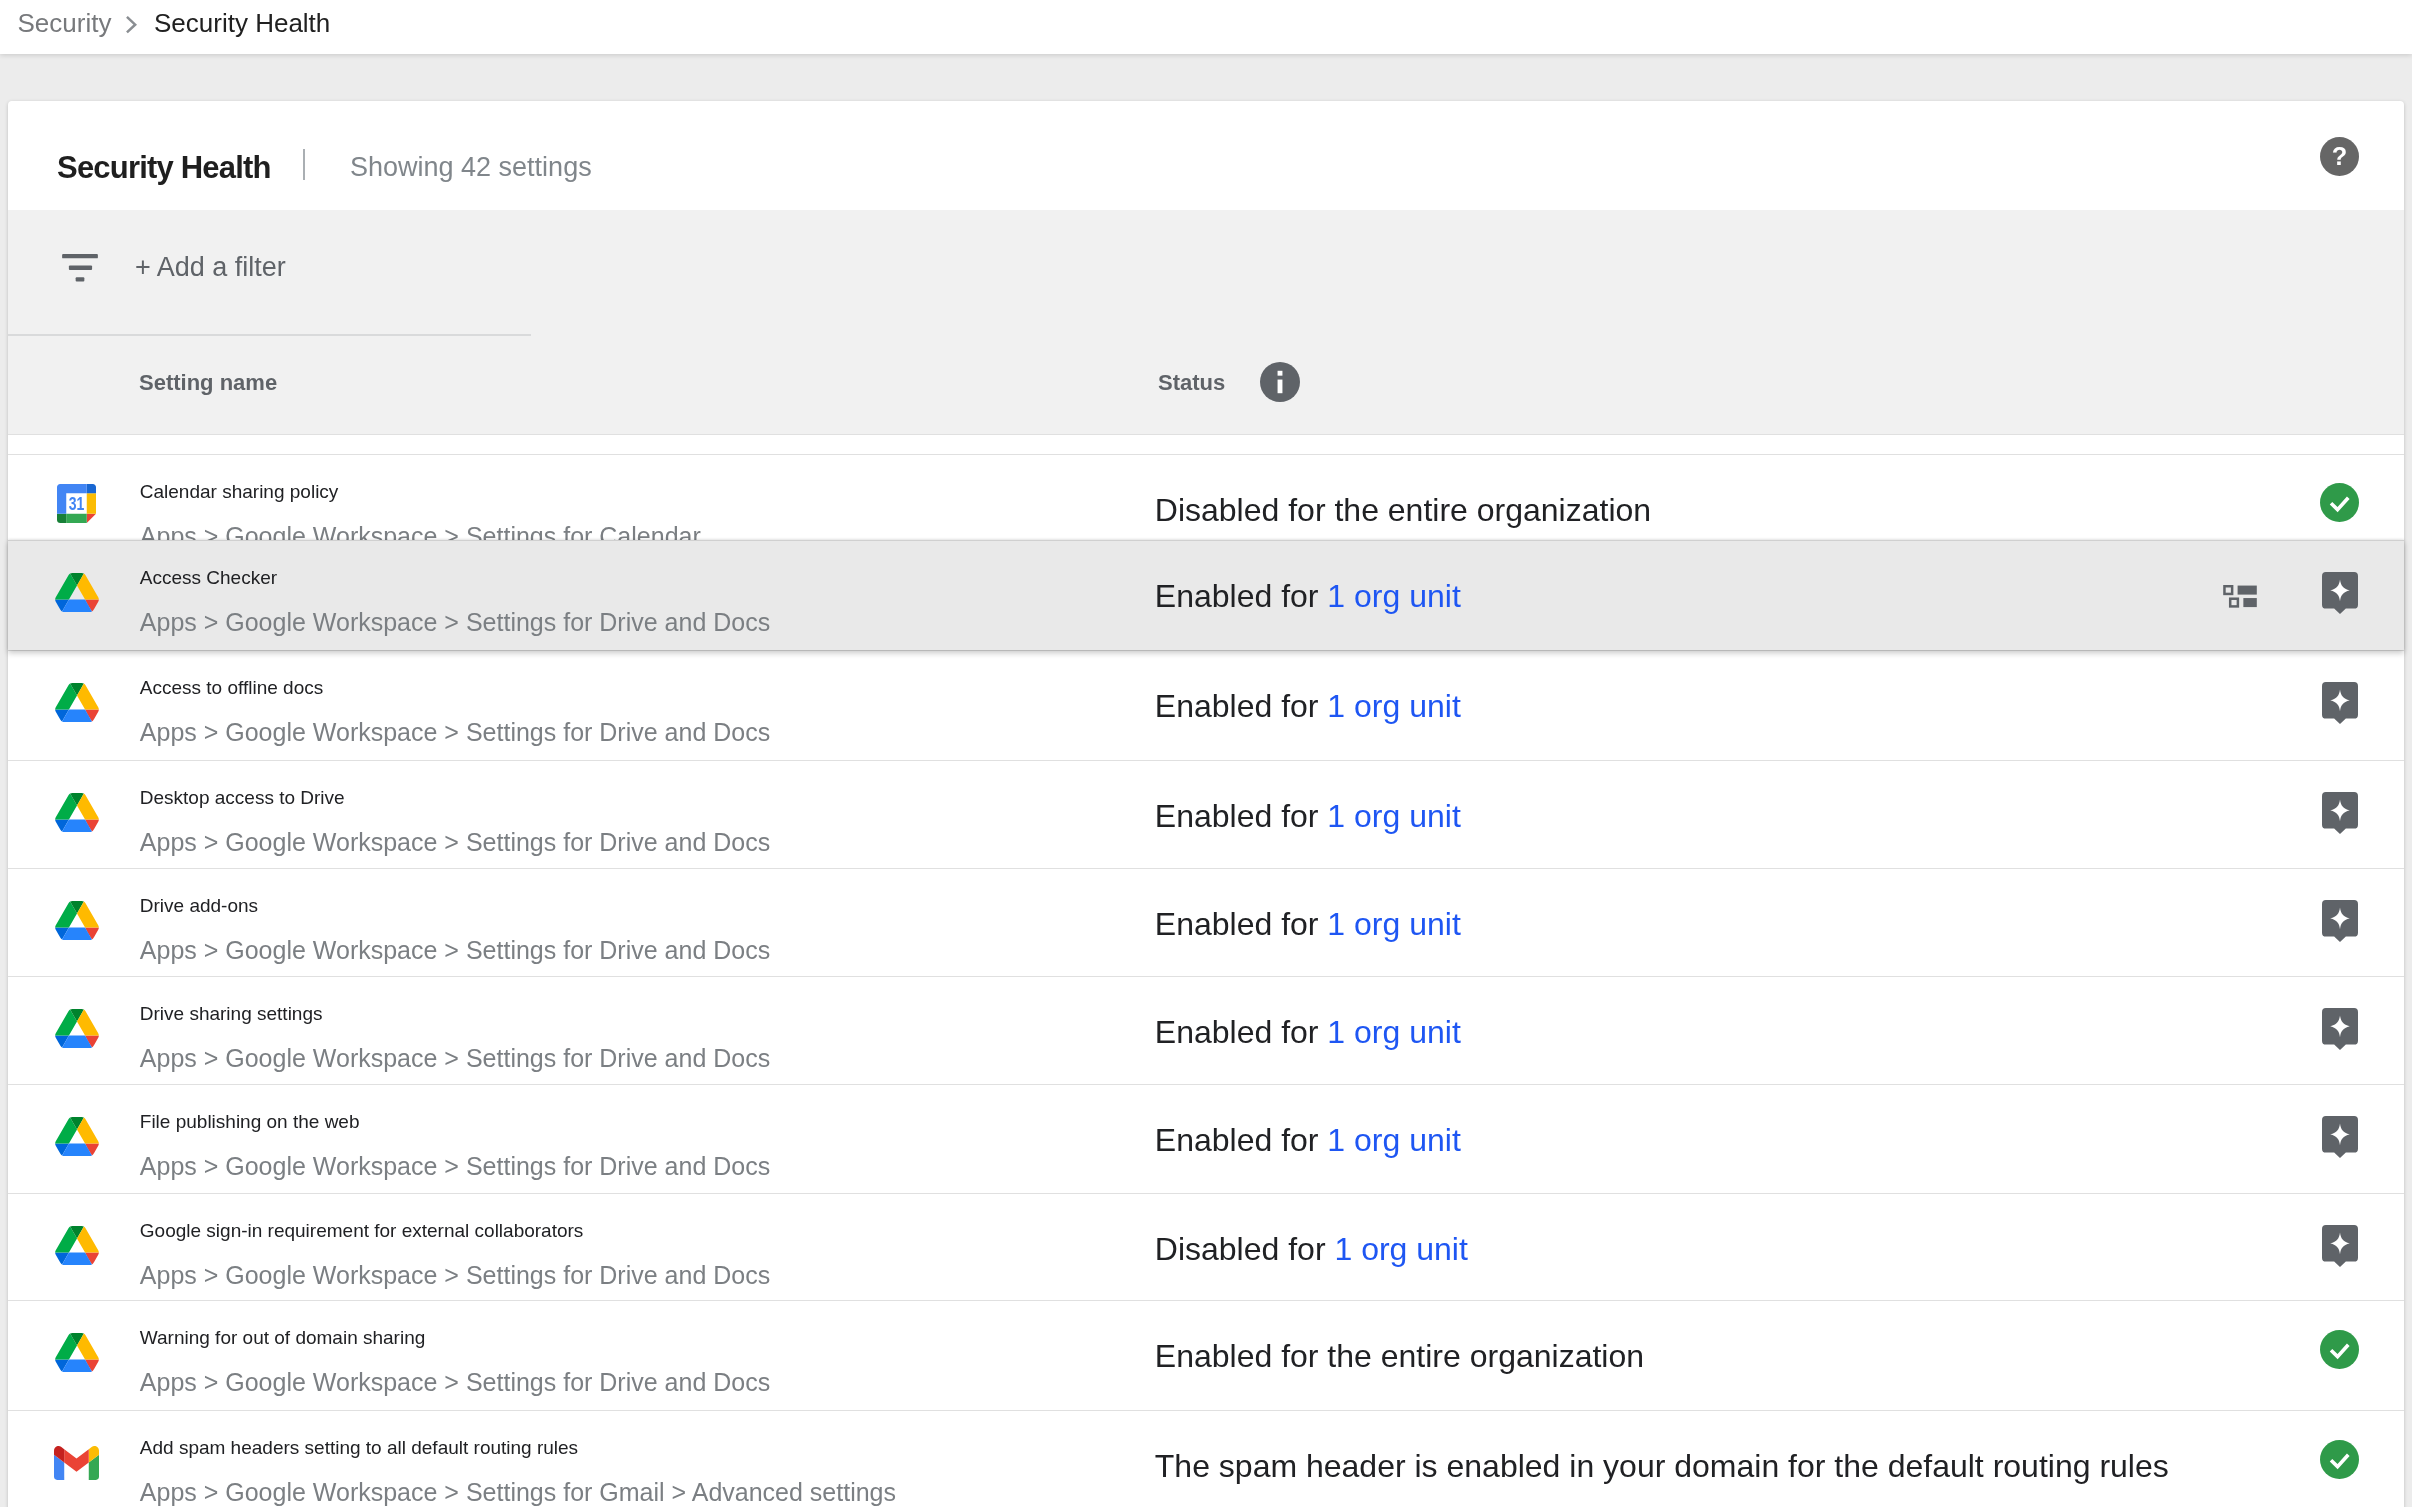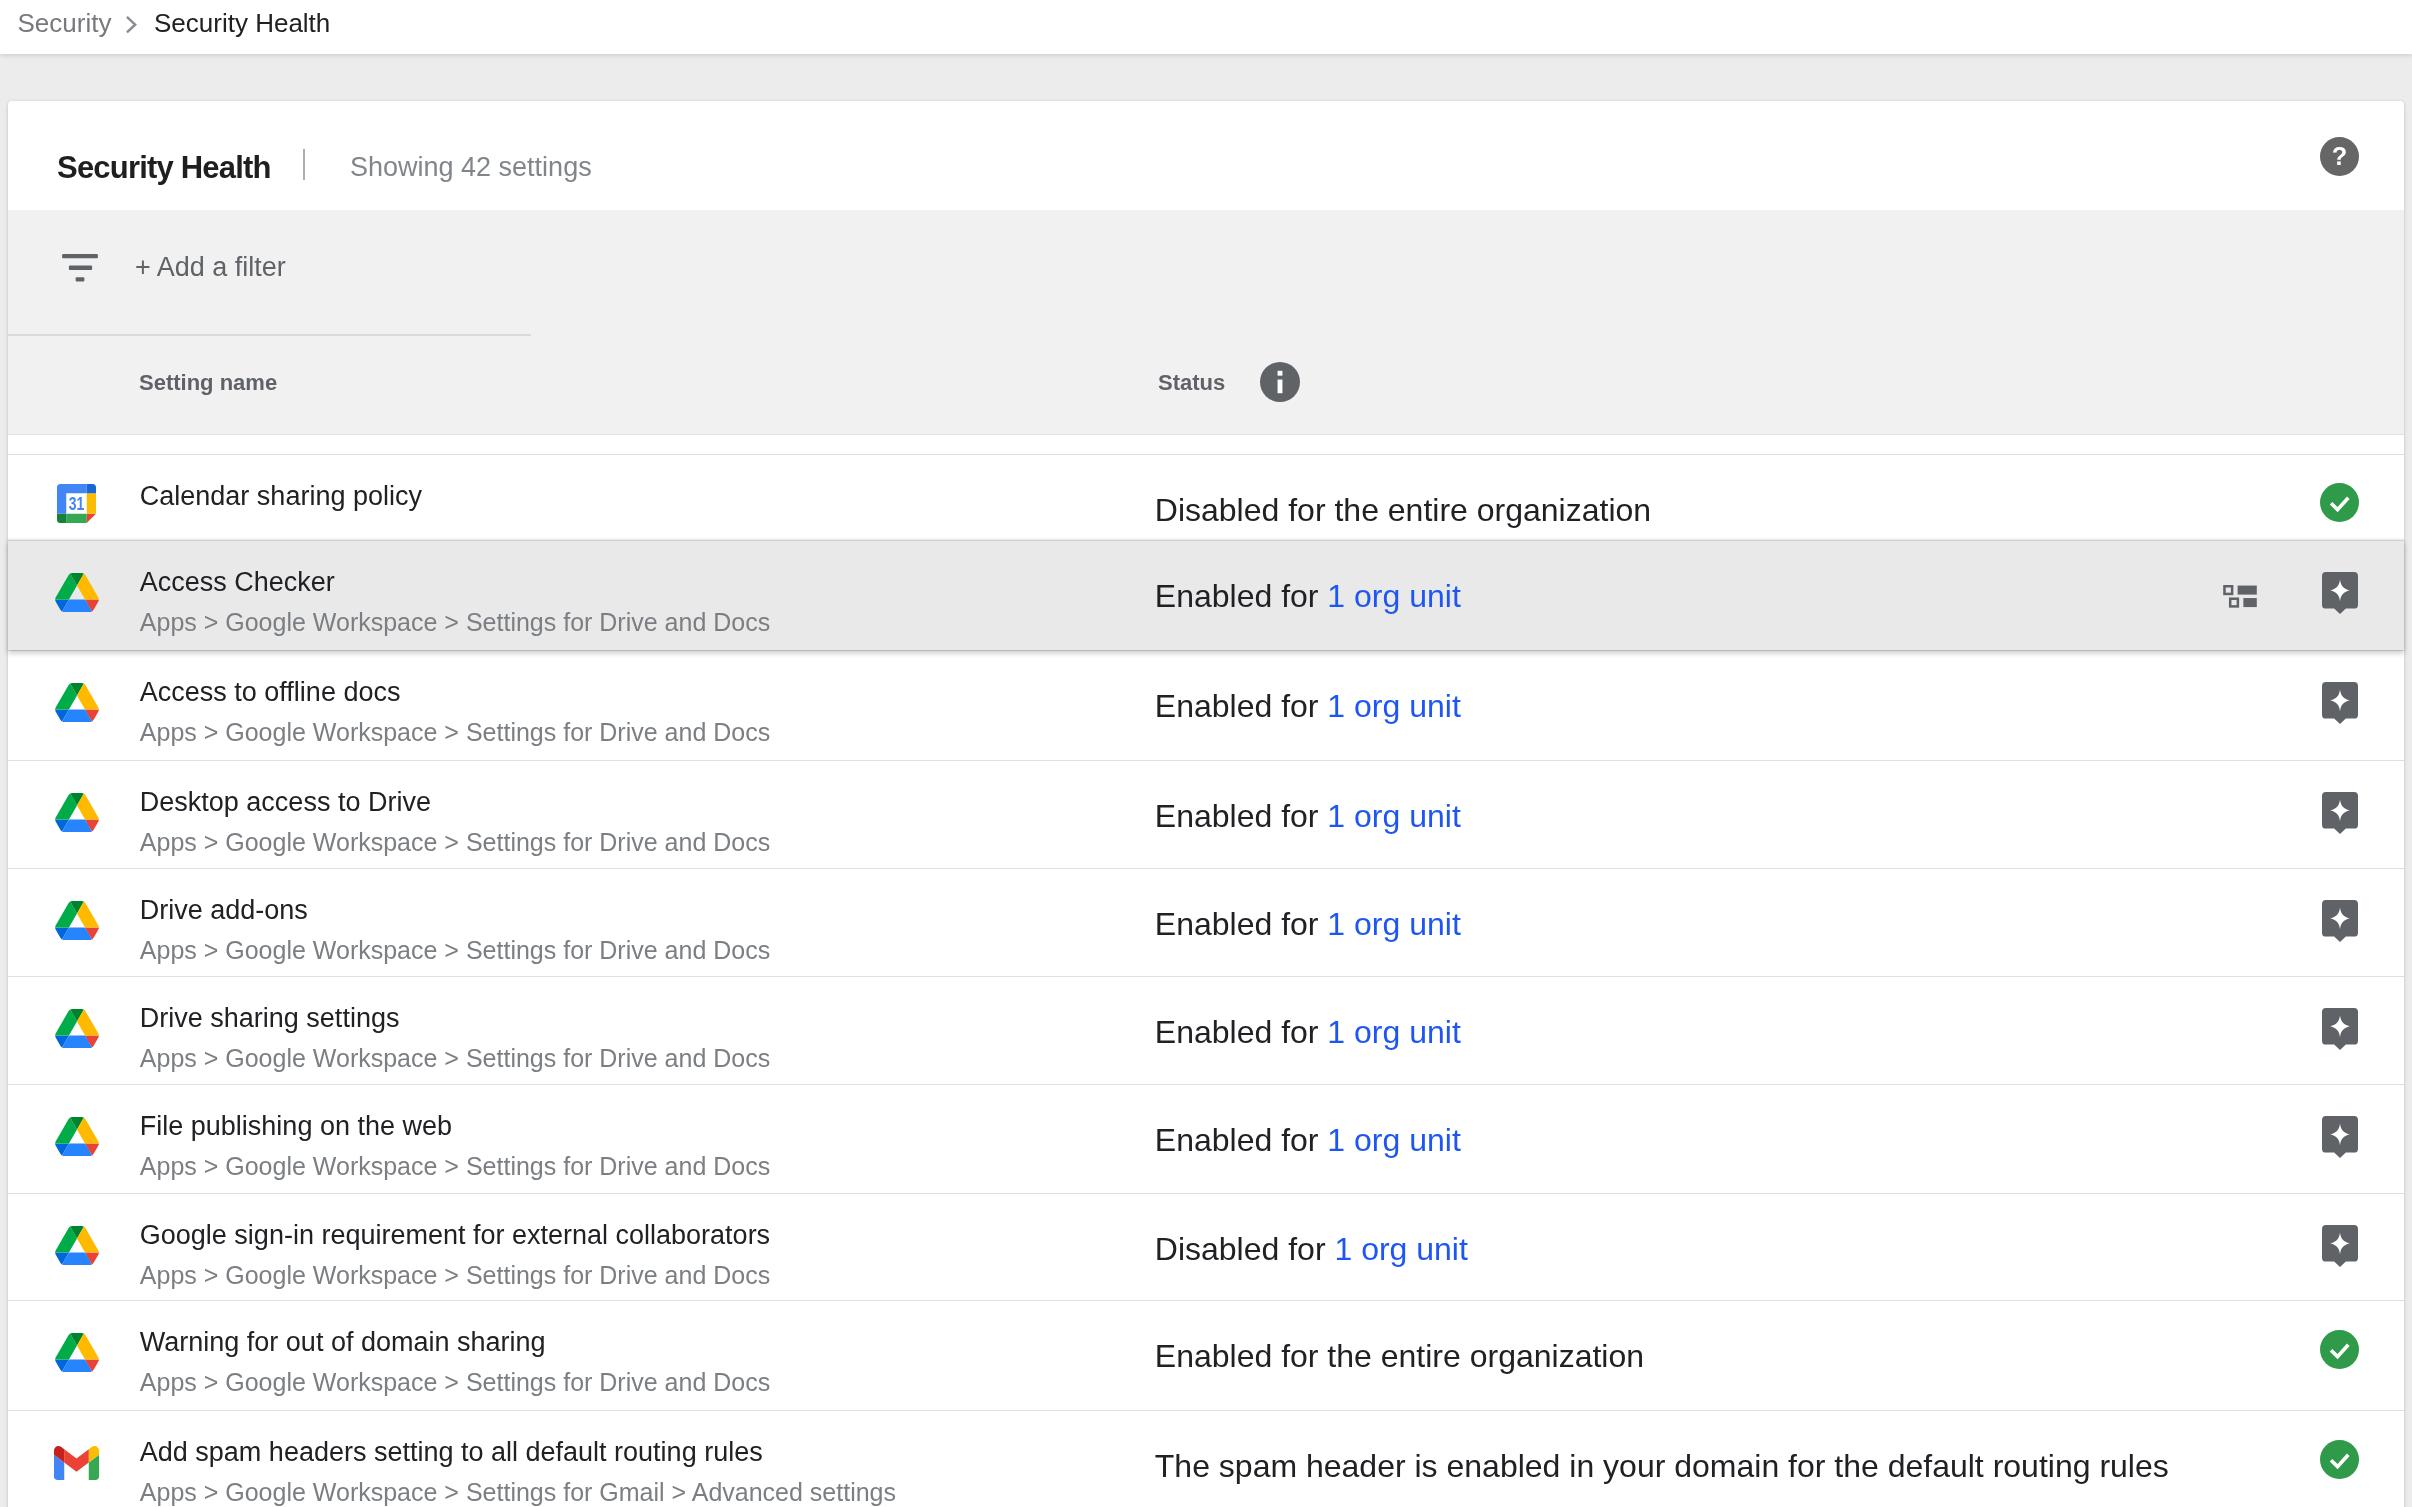--- a/index.html
+++ b/index.html
@@ -9,21 +9,21 @@
 #card { left:7.8px; top:101px; width:2396px; height:1426px; background:#fff; border-radius:3.9px 3.9px 0 0; box-shadow:0 1px 3.9px rgba(0,0,0,0.20); }
 #graysec { left:7.8px; top:210px; width:2396px; height:225px; background:#f1f1f1; border-radius:0; border-bottom:1.9px solid #e0e0e0; }
 .bc1 { color:#77797c; font-size:26px; }
 .bc2 { color:#212121; font-size:26px; }
 #cardtitle { font-size:31px; font-weight:bold; color:#1f1f1f; letter-spacing:-0.8px; }
 #showing { font-size:27px; color:#80868b; }
 #addfilter { font-size:27px; color:#5f6368; }
 .th { font-size:22px; font-weight:bold; color:#5f6368; letter-spacing:0px; }
 .row { left:7.8px; width:2396px; background:#fff; border-top:1.9px solid #e0e0e0; }
 .row.sel { background:#e9e9e9; box-shadow:0 2.9px 5.8px rgba(0,0,0,0.22), 0 -1px 1.9px rgba(0,0,0,0.08); z-index:2; border-top:1.9px solid #d0d0d0; }
-.rt { position:absolute; left:132px; font-size:27px; color:#202124; white-space:pre; }
+.rt { position:absolute; left:132px; font-size:19px; color:#202124; white-space:pre; }
 .rs { position:absolute; left:132px; font-size:25px; color:#7b7f83; white-space:pre; }
 .st { position:absolute; left:1147px; font-size:32px; color:#202124; white-space:pre; }
 .lnk { color:#1e56f3; }
 </style></head><body>
 <div id="topbar" class="abs"></div>
 <div class="abs bc1" style="left:17.5px;top:8.2px;">Security</div>
 <svg class="abs" style="left:124px;top:13.6px;" width="14.6" height="21.3" viewBox="0 0 15 22">
     <path d="M3 3 L11.5 11 L3 19" stroke="#8a8e92" stroke-width="2.6" fill="none"></path>
   </svg>
 <div class="abs bc2" style="left:154px;top:8.2px;">Security Health</div>
@@ -58,20 +58,21 @@
       <path fill="#fff" d="M152.6 47.4H47.4v105.2h105.2z"></path>
       <path fill="#ea4335" d="M152.6 200L200 152.6h-47.4z"></path>
       <path fill="#fbbc04" d="M200 47.4h-47.4v105.2H200z"></path>
       <path fill="#34a853" d="M152.6 152.6H47.4V200h105.2z"></path>
       <path fill="#188038" d="M0 152.6V184c0 8.8 7.2 16 16 16h31.4v-47.4z"></path>
       <path fill="#1967d2" d="M200 47.4V16c0-8.8-7.2-16-16-16h-31.4v47.4z"></path>
       <path fill="#4285f4" d="M152.6 0H16C7.2 0 0 7.2 0 16v136.6h47.4V47.4h105.2z"></path>
       <text x="100" y="131" font-size="92" textLength="80" lengthAdjust="spacingAndGlyphs" font-weight="bold" fill="#4285f4" text-anchor="middle" font-family="Liberation Sans">31</text>
     </svg>
 <div class="rt" style="top:26px;">Calendar sharing policy</div>
+<div class="rs" style="top:67px;">Apps &gt; Google Workspace &gt; Settings for Calendar</div>
 <div class="st" style="top:37px;">Disabled for the entire organization</div>
 <svg class="abs" style="left:2312px;top:28px;" width="39" height="39" viewBox="0 0 40 40">
       <circle cx="20" cy="20" r="20" fill="#2f9a49"></circle>
       <path d="M11.3 20.8 L18 27.3 L29 15.2" stroke="#fff" stroke-width="3.7" fill="none"></path>
     </svg>
 </div>
 <div class="abs row sel" style="top:540px;height:110px;padding-left:39px;">
 <svg class="abs" style="left:47px;top:32px;" width="44" height="39" viewBox="0 0 87.3 78">
       <path d="m6.6 66.85 3.85 6.65c.8 1.4 1.95 2.5 3.3 3.3l13.75-23.8h-27.5c0 1.55.4 3.1 1.2 4.5z" fill="#0066da"></path>
       <path d="m43.65 25-13.75-23.8c-1.35.8-2.5 1.9-3.3 3.3l-25.4 44a9.06 9.06 0 0 0 -1.2 4.5h27.5z" fill="#00ac47"></path>

